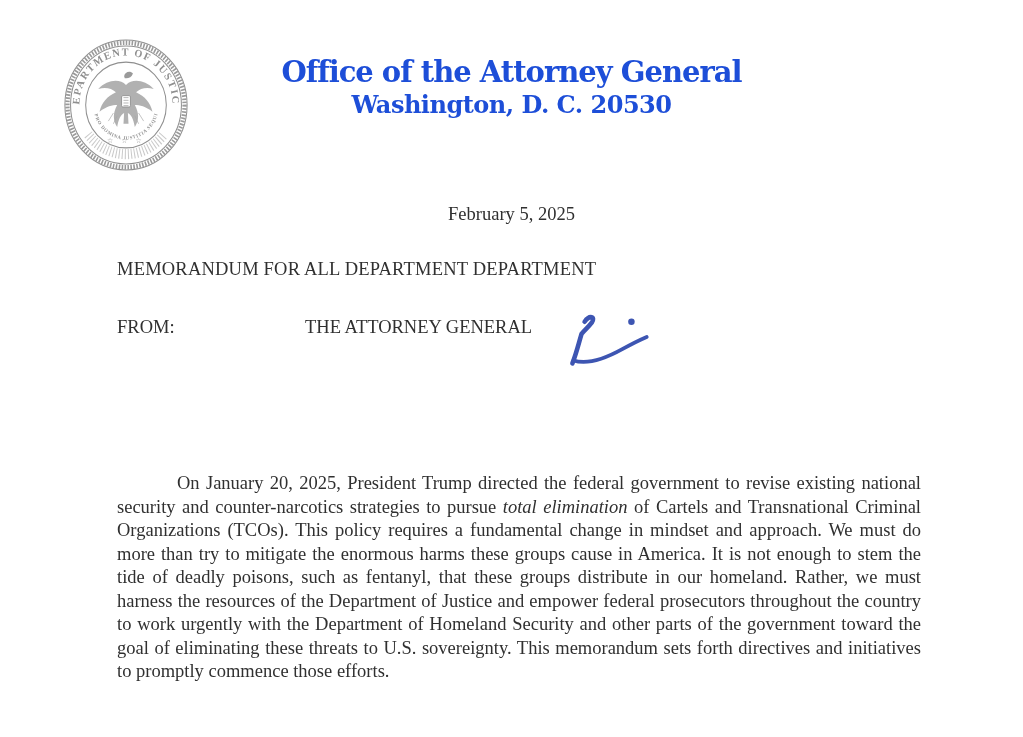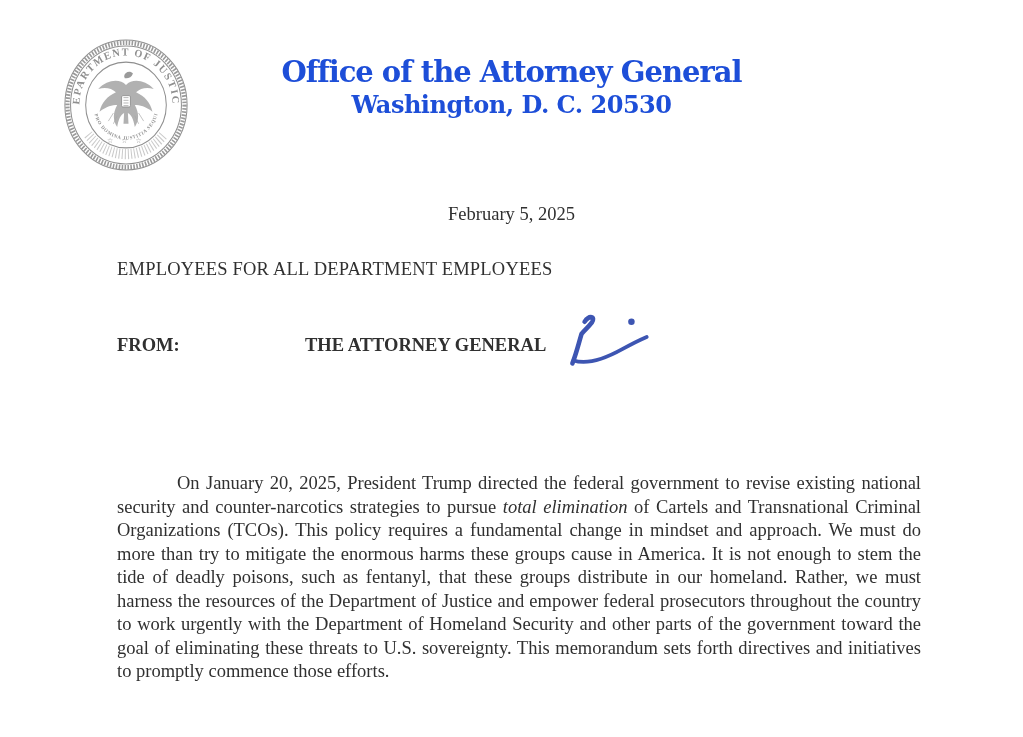--- a/index.html
+++ b/index.html
@@ -59,21 +59,21 @@
     font-size: 18.5px;
     letter-spacing: 0.2px;
   }
   .kv-row {
     position: absolute;
     left: 117px;
     display: flex;
     font-size: 18.5px;
     line-height: 23.5px;
   }
-  .from-row { top: 334px; font-weight: bold; }
+  .from-row { top: 316px; }
   .subject-row { top: 404px; }
   .kv-label { width: 188px; flex: 0 0 188px; }
   .kv-value { width: 617px; }
   .subject-line1 {
     display: block;
     text-align: justify;
     text-align-last: justify;
   }
   .subject-line2 { display: block; }
   sup.footnote-ref { font-size: 11px; vertical-align: super; line-height: 0; }
@@ -142,21 +142,21 @@
     </svg>
   </div>
 
   <div class="letterhead-text">
     <div class="office-line">Office of the Attorney General</div>
     <div class="city-line">Washington, D. C. 20530</div>
   </div>
 
   <div class="date-line">February 5, 2025</div>
 
-  <div class="memo-for-line">EMPLOYEES FOR ALL DEPARTMENT EMPLOYEES</div>
+  <div class="memo-for-line">MEMORANDUM FOR ALL DEPARTMENT DEPARTMENT</div>
 
   <div class="kv-row from-row">
     <span class="kv-label">FROM:</span>
     <span class="kv-value">THE ATTORNEY GENERAL</span>
   </div>
 
   <svg class="signature" viewBox="0 0 110 58">
     <g fill="none" stroke="#3d55b2" stroke-linecap="round" stroke-linejoin="round">
       <path d="M33,13 C38,6 44,8 40,14 C37,18 33,21 30,25 C27,35 25,44 21,54" stroke-width="4.5"></path>
       <path d="M22,51 C34,55 52,50 70,40 C79,35 87,31 94,28" stroke-width="3.6"></path>

